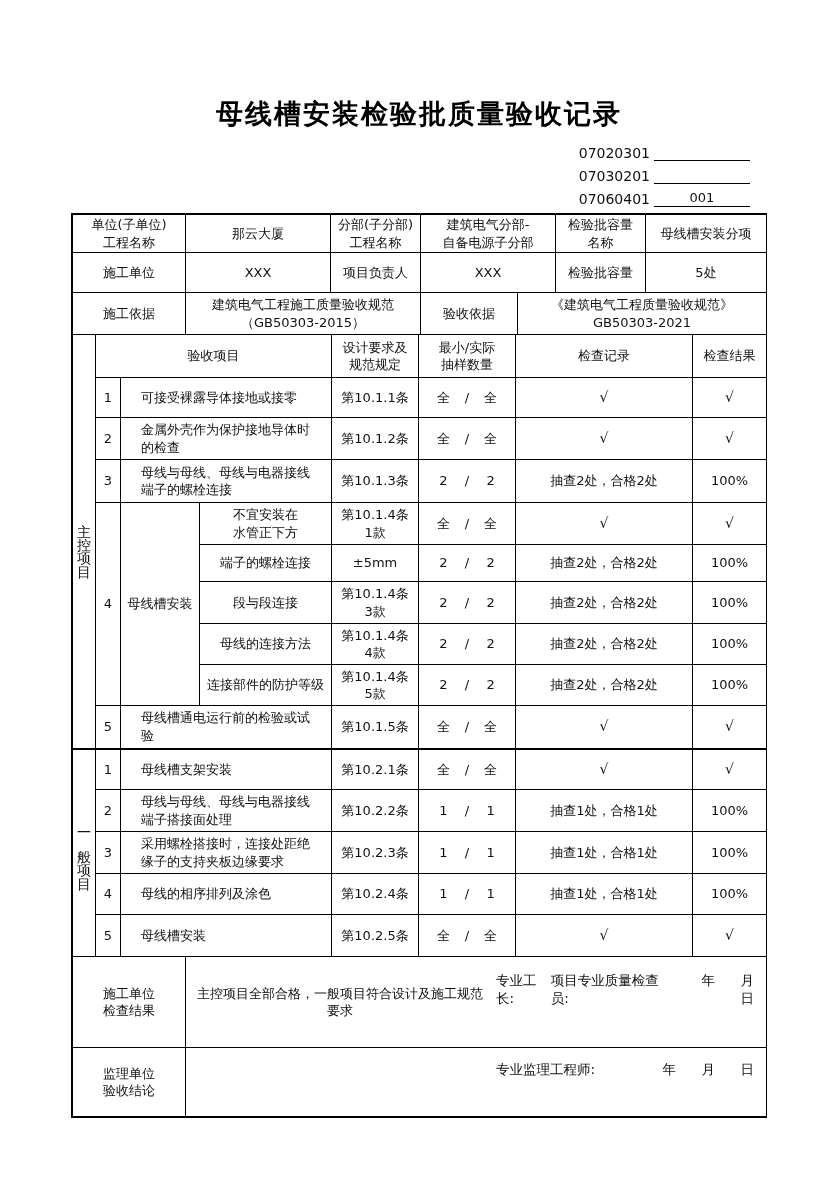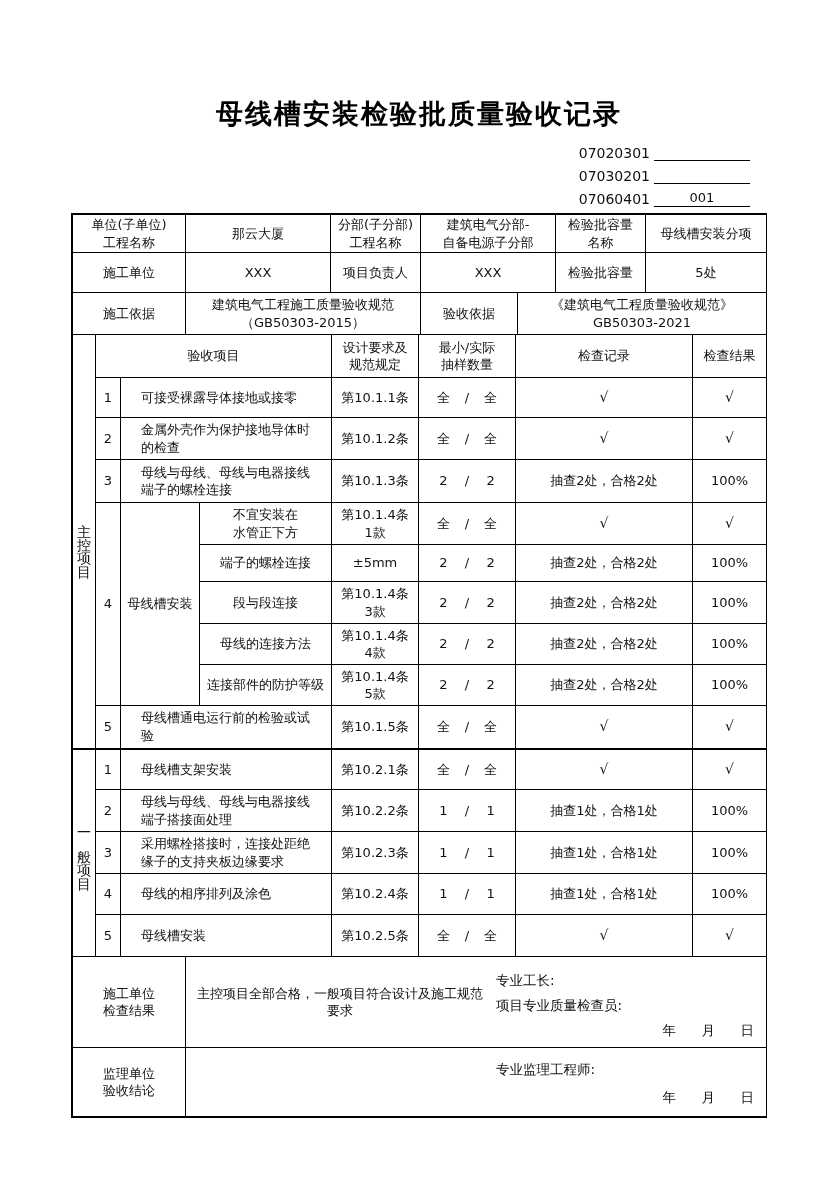--- a/index.html
+++ b/index.html
@@ -18,21 +18,21 @@
   .item{text-align:left;padding-left:20px;}
   .samp-in{display:flex;justify-content:space-evenly;align-items:center;}
   .vcell{padding:0;}
   .vtext{writing-mode:vertical-lr;text-orientation:upright;letter-spacing:14px;margin:0 auto;font-size:14px;}
   .h38{height:38px;}.h40{height:40px;}.h41{height:41px;}.h42{height:42px;}.h43{height:43px;}.h37{height:37px;}
   .sec-top td{border-top:2px solid #000;}
   .check{font-size:14px;}
   .foot-cell{padding:0;}
   .concl-wrap{display:flex;width:100%;height:100%;align-items:stretch;}
   .concl{flex:1;display:flex;align-items:center;justify-content:center;padding:4px 6px;}
-  .sig-col{width:272px;display:flex;flex-direction:column;justify-content:space-between;text-align:left;padding:14px 6px 8px 2px;box-sizing:border-box;}
+  .sig-col{width:272px;display:flex;flex-direction:row;justify-content:space-between;text-align:left;padding:14px 6px 8px 2px;box-sizing:border-box;}
   .sig-line{font-size:13.5px;}
   .date-line{text-align:right;font-size:13.5px;letter-spacing:6px;}
   .spacer{flex:1;}
   .con-h{height:90px;}
   .sup-h{height:68px;}
 </style>
 </head>
 <body>
 
 <div class="page">

